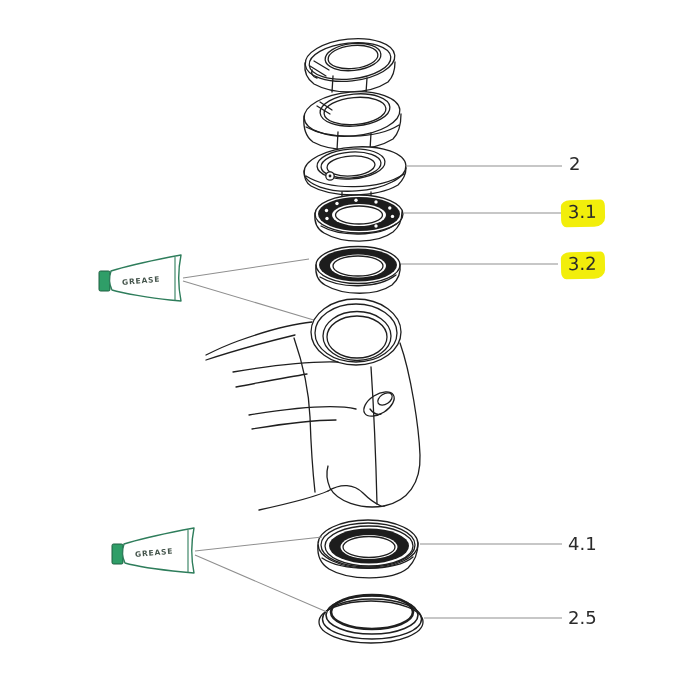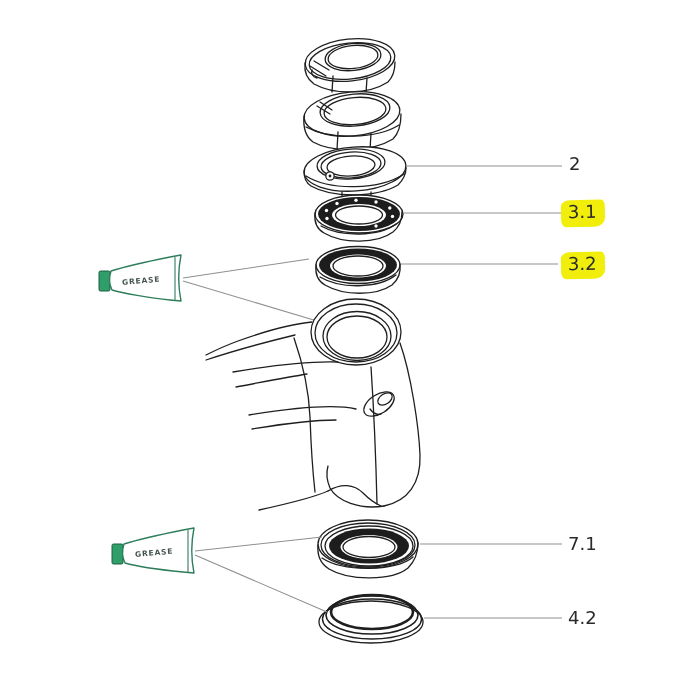--- a/index.html
+++ b/index.html
@@ -156,16 +156,16 @@
     <text class="grease" x="135" y="555" transform="rotate(-5 157 552)">GREASE</text>
   </g>
 </svg>
 
   <div class="callout" style="left:569px;top:154px;">2</div>
 
   <div class="callout hl" style="left:561px;top:200px;">3.1</div>
 
   <div class="callout hl" style="left:561px;top:252px;">3.2</div>
 
-  <div class="callout" style="left:568px;top:534px;">7.1</div>
+  <div class="callout" style="left:568px;top:534px;">4.1</div>
 
-  <div class="callout" style="left:568px;top:608px;">4.2</div>
+  <div class="callout" style="left:568px;top:608px;">2.5</div>
 </div>
 
 </body></html>

